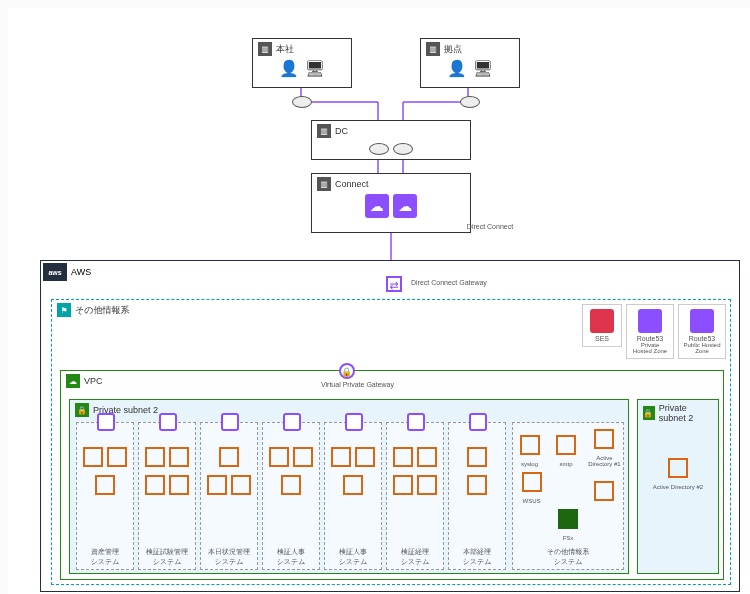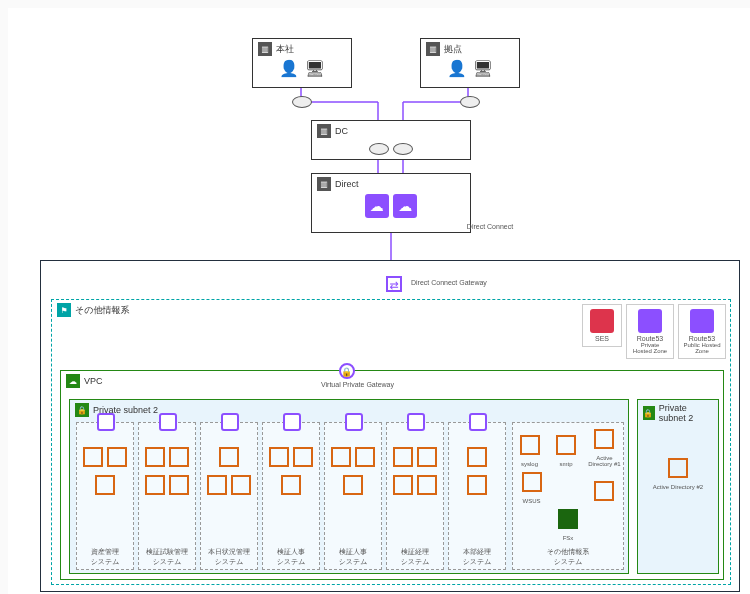--- a/index.html
+++ b/index.html
@@ -69,30 +69,34 @@
 <div class="hdr">
         <div class="hdr-icon">▥</div>
         <span>DC</span>
       </div>
 <div style="text-align:center"><span class="router"></span> <span class="router"></span></div>
 </div>
 
 <div class="box" style="left:303px;top:165px;width:160px;height:60px">
 <div class="hdr">
         <div class="hdr-icon">▥</div>
-        <span>Direct</span>
+        <span>Connect</span>
       </div>
 <div style="text-align:center">
 <span style="display:inline-block;width:24px;height:24px;background:#8c4fff;border-radius:3px;color:#fff;font-size:14px;line-height:24px">☁</span>
 <span style="display:inline-block;width:24px;height:24px;background:#8c4fff;border-radius:3px;color:#fff;font-size:14px;line-height:24px">☁</span>
 </div>
 <div class="slbl" style="position:absolute;right:-50px;bottom:2px;width:60px">Direct Connect</div>
 </div>
 
 <div class="box aws-box" style="left:32px;top:252px;width:700px;height:332px">
+<div style="display:flex;align-items:center;padding:2px">
+        <div class="aws-hdr">aws</div>
+        <span style="font-size:9px;margin-left:4px">AWS</span>
+      </div>
 
 <div style="position:absolute;left:345px;top:15px;width:16px;height:16px;border:2px solid #8c4fff;color:#8c4fff;text-align:center;font-size:11px;line-height:14px">⇄</div>
 <div class="slbl" style="position:absolute;left:370px;top:18px">Direct Connect Gateway</div>
 
 <div class="box region-box" style="left:10px;top:38px;width:680px;height:286px">
 <div class="hdr region-hdr">
           <div class="hdr-icon">⚑</div>
           <span>その他情報系</span>
         </div>
 

